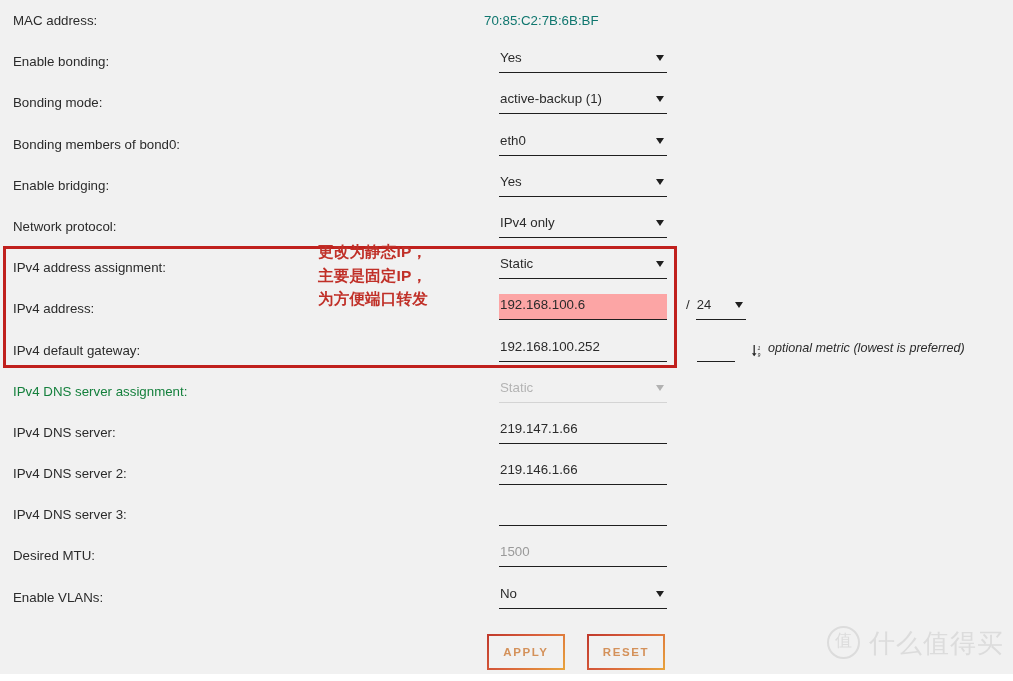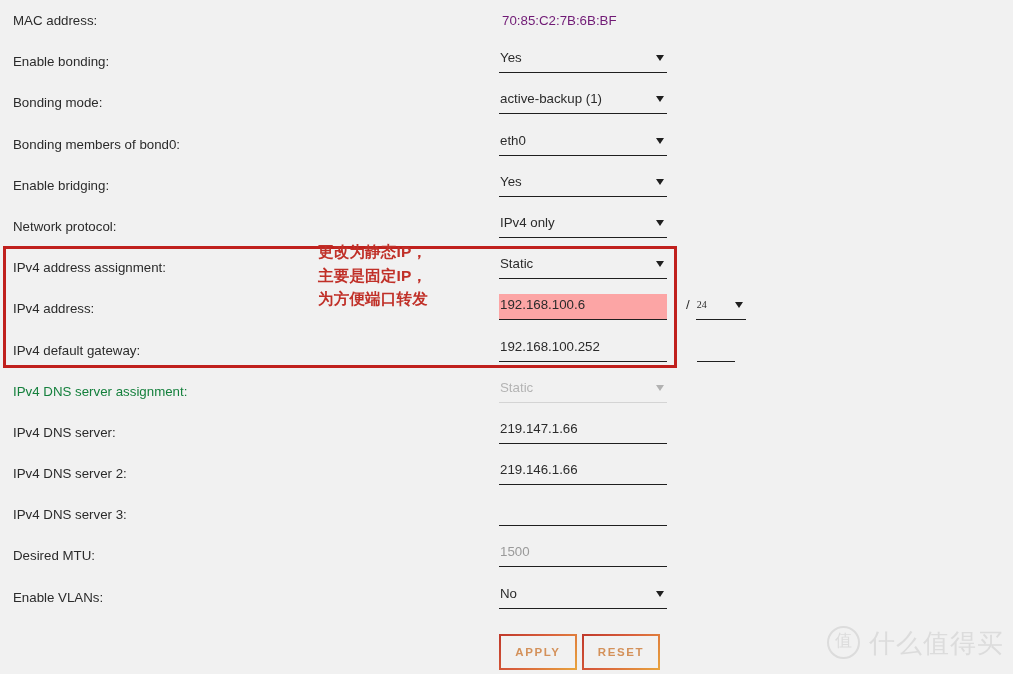--- a/index.html
+++ b/index.html
@@ -55,24 +55,24 @@
 
   .field {
     position: absolute;
     left: 499px;
     top: 6px;
     width: 168px;
   }
 
   .plaintext {
     position: absolute;
-    left: 502px;
+    left: 484px;
     top: 13px;
     font-size: 13.3px;
-    color: #701a75;
+    color: #0f766e;
     line-height: 16px;
   }
 
   
   .ctl {
     position: relative;
     width: 168px;
     height: 26px;
     box-sizing: border-box;
     border: 0;
@@ -130,22 +130,22 @@
     margin-right: 6px;
   }
   .cidr-ctl {
     position: relative;
     width: 50px;
     height: 26px;
     box-sizing: border-box;
     border: 0;
     border-bottom: 1.6px solid #1f1f1f;
     background: transparent;
-    font-family: Liberation Serif, serif;
-    font-size: 10px;
+    font-family: Liberation Sans, sans-serif;
+    font-size: 13px;
     color: #2b2b2b;
     padding: 0 16px 4px 1px;
     line-height: 22px;
     outline: none;
     -webkit-appearance: none;
     appearance: none;
     border-radius: 0;
   }
 
   
@@ -212,24 +212,24 @@
     color: #c03028;
     line-height: 23.5px;
     white-space: nowrap;
     z-index: 6;
     letter-spacing: 0.2px;
   }
 
   
   .btn-row {
     position: absolute;
-    left: 499px;
+    left: 487px;
     top: 634px;
     display: flex;
-    gap: 5px;
+    gap: 22px;
   }
   .btn {
     width: 78px;
     height: 36px;
     box-sizing: border-box;
     background: #f1f1f1;
     border: 2px solid transparent;
     border-image: linear-gradient(135deg, #c0392b 0%, #d9603c 45%, #e8a33d 100%) 1;
     font-family: "Liberation Sans", sans-serif;
     font-size: 11.5px;
@@ -375,20 +375,31 @@
       </div>
     </div>
 
     <div class="row">
       <div class="label">IPv4 default gateway:</div>
       <div class="field">
         <input class="ctl" type="text" style="padding-right: 1px;" value="192.168.100.252">
       </div>
       <div class="metric-wrap">
         <input class="metric-input" type="text" value="" style="">
+        <span class="metric-hint">
+          <span class="sort-icon">
+            <svg viewBox="0 0 13 14" width="13" height="14" aria-hidden="true">
+              <path d="M3.2 1 L3.2 11.2" stroke="#2b2b2b" stroke-width="1.3" fill="none"></path>
+              <path d="M0.9 9.2 L3.2 12.2 L5.5 9.2 Z" fill="#2b2b2b"></path>
+              <text x="6.4" y="6.1" font-family="Liberation Sans, sans-serif" font-size="5.2" fill="#2b2b2b">1</text>
+              <text x="6.4" y="12.6" font-family="Liberation Sans, sans-serif" font-size="5.2" fill="#2b2b2b">9</text>
+            </svg>
+          </span>
+          <span>optional metric (lowest is preferred)</span>
+        </span>
       </div>
     </div>
 
     <div class="row">
       <div class="label disabled">IPv4 DNS server assignment:</div>
       <div class="field">
         <div style="position:relative">
           <select class="ctl dim" disabled="">
             <option>Static</option>
           </select>

